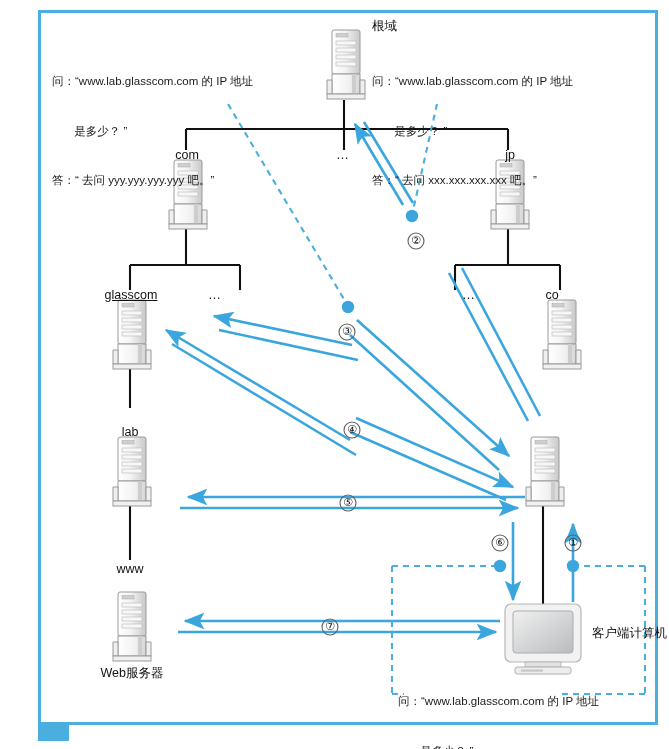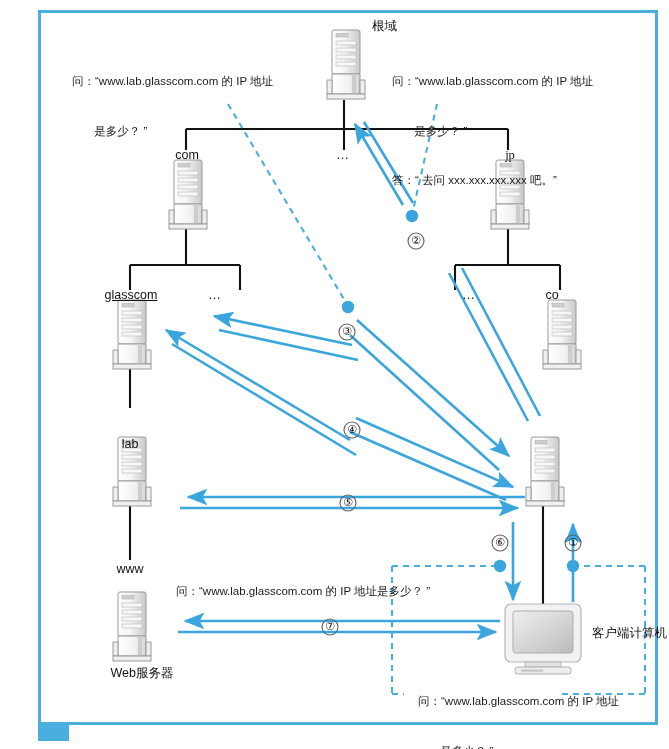--- a/index.html
+++ b/index.html
@@ -45,21 +45,20 @@
     height: 749px;
     pointer-events: none;
   }
   .qa {
     position: absolute;
     font-size: 11.5px;
     line-height: 16.5px;
     color: #1a1a1a;
     white-space: pre;
     letter-spacing: 0px;
-    margin-left: 20px;
   }
   .nodelabel {
     position: absolute;
     font-size: 12.5px;
     color: #111111;
     white-space: pre;
     text-align: center;
   }
   .nodelabel.multi { line-height: 15px; }
   .dots {
@@ -317,50 +316,50 @@
       <circle cx="348" cy="503" r="8"></circle>
       <circle cx="573" cy="543" r="8"></circle>
       <circle cx="500" cy="543" r="8"></circle>
       <circle cx="330" cy="627" r="8"></circle>
     </g>
   </svg>
 
   <div class="qa" style="left:52px; top:40px; width:270px;">
     <div>问：“www.lab.glasscom.com 的 IP 地址</div>
     <div>       是多少？ ”</div>
+    <div>答：“ 去问 yyy.yyy.yyy.yyy 吧。”</div>
   </div>
 
   <div class="qa" style="left:372px; top:40px; width:280px;">
     <div>问：“www.lab.glasscom.com 的 IP 地址</div>
     <div>       是多少？ ”</div>
     <div>答：“ 去问 xxx.xxx.xxx.xxx 吧。”</div>
   </div>
 
   <div class="nodelabel" style="left:372px; top:18px;">根域</div>
 
   <div class="nodelabel" style="left:170px; top:148px; width:34px;">com</div>
   <div class="dots" style="left:336px; top:147px;">…</div>
-  <div class="nodelabel" style="left:500px; top:148px; width:20px;font-family:Liberation Serif, serif;">jp</div>
+  <div class="nodelabel" style="left:500px; top:148px; width:20px;">jp</div>
 
   <div class="nodelabel" style="left:98px; top:288px; width:66px;text-decoration:underline;">glasscom</div>
   <div class="dots" style="left:208px; top:287px;">…</div>
   <div class="dots" style="left:462px; top:287px;">…</div>
   <div class="nodelabel" style="left:541px; top:288px; width:22px;">co</div>
 
-  <div class="nodelabel" style="left:119px; top:437px; width:22px;">lab</div>
+  <div class="nodelabel" style="left:119px; top:425px; width:22px;">lab</div>
 
   <div class="nodelabel" style="left:108px; top:562px; width:44px;">www</div>
 
-  <div class="nodelabel" style="left:102px; top:665px; width:80px;">Web服务器</div>
+  <div class="nodelabel" style="left:92px; top:665px; width:80px;">Web服务器</div>
 
 
   <div class="nodelabel" style="left:592px; top:625px; width:80px; text-align:left;">客户端计算机</div>
 
   <div class="qa" style="left:156px; top:550px; width:330px;">
-    <div>问：“www.lab.glasscom.com 的 IP 地址是多少？ ”</div>
   </div>
 
   <div class="qa" style="left:398px; top:660px; width:250px;">
     <div>问：“www.lab.glasscom.com 的 IP 地址</div>
     <div>       是多少？ ”</div>
     
     
   </div>
 
   <div class="steplbl" style="left:408px; top:233px;">②</div>

